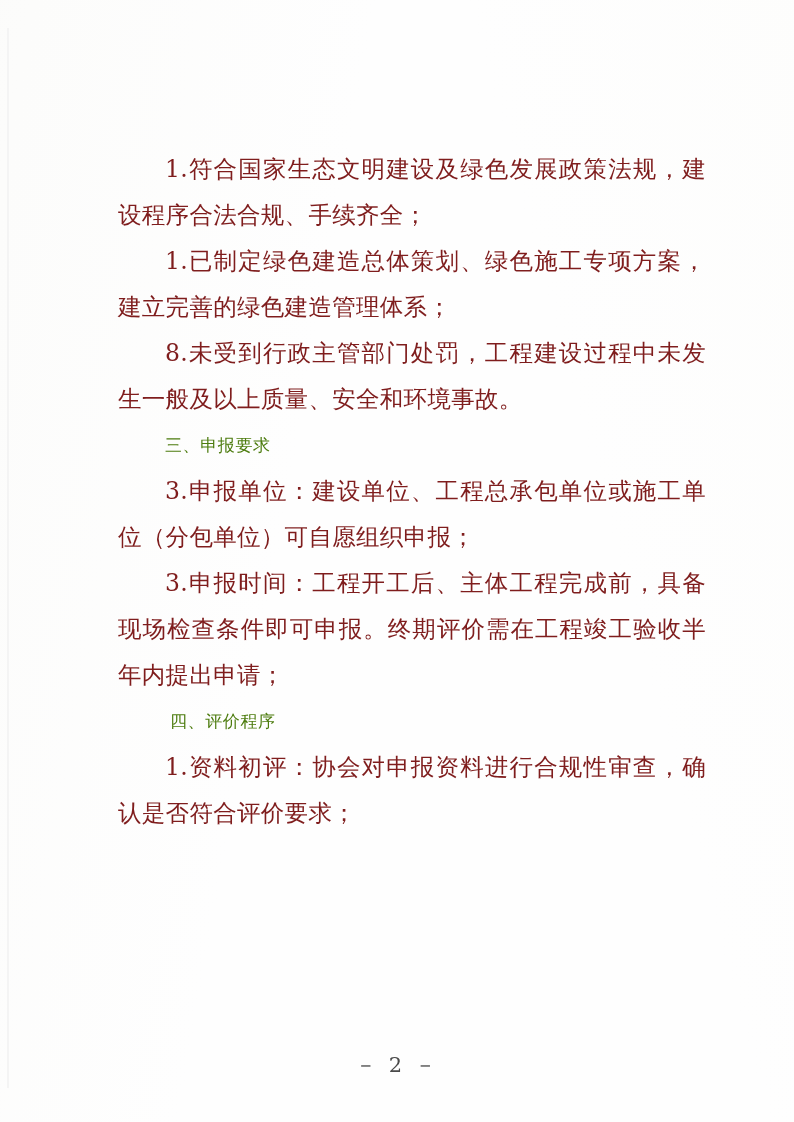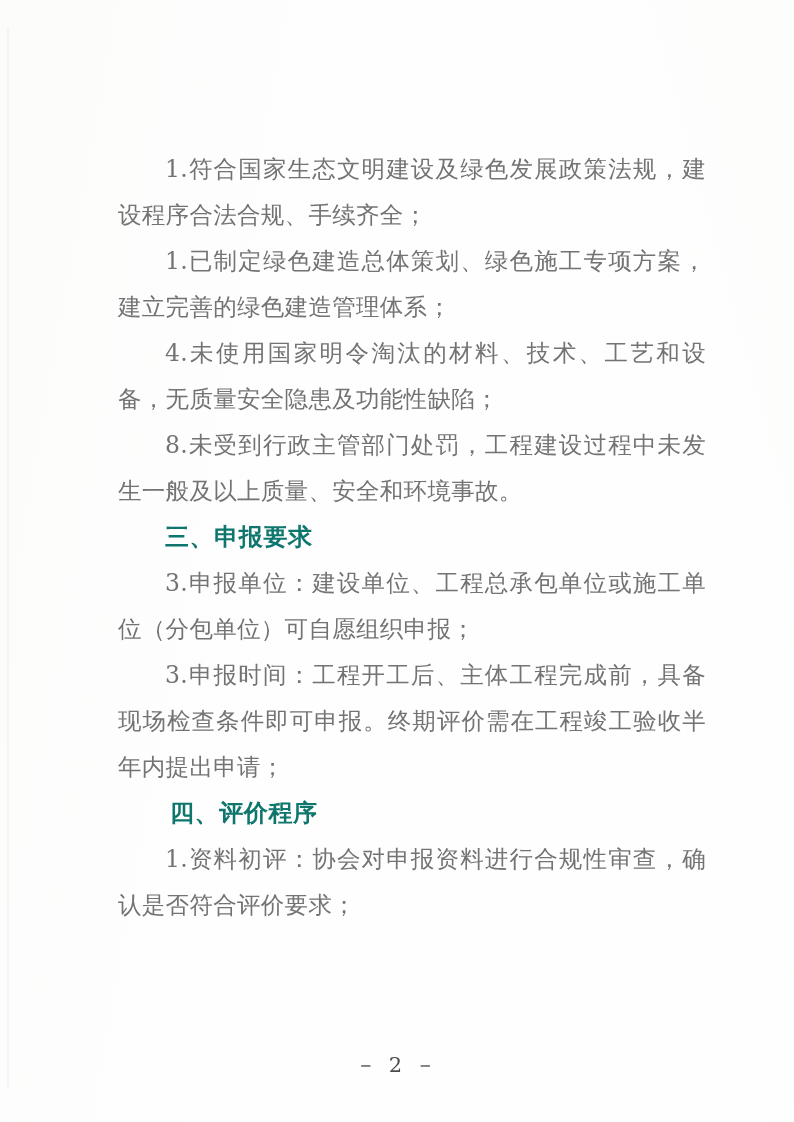--- a/index.html
+++ b/index.html
@@ -44,36 +44,36 @@
     left: 118px;
     top: 146px;
     width: 588px;
   }
 
   
   .para {
     margin: 0;
     font-size: 23.5px;
     line-height: 46px;
-    color: #737373;
+    color: #7f1d1d;
     text-align: justify;
     text-justify: inter-character;
     text-indent: 47px;
     letter-spacing: 0.3px;
     font-weight: 400;
   }
 
   
   .heading {
     margin: 0;
     font-family: "DejaVu Sans", "Liberation Sans", sans-serif;
-    font-size: 24px;
+    font-size: 17px;
     line-height: 46px;
-    font-weight: 700;
-    color: #0f766e;
+    font-weight: 400;
+    color: #4d7c0f;
     text-indent: 47px;
     letter-spacing: 0.6px;
   }
 
   
   .heading.indent-wide {
     text-indent: 52px;
   }
 
   .footer {
@@ -97,21 +97,20 @@
   <div class="paper-tint"></div>
   <div class="scan-streak"></div>
 
   <div class="content">
 
     <p class="para">1.符合国家生态文明建设及绿色发展政策法规，建设程序合法合规、手续齐全；</p>
 
     <p class="para">1.已制定绿色建造总体策划、绿色施工专项方案，建立完善的绿色建造管理体系；</p>
 
 
-    <p class="para">4.未使用国家明令淘汰的材料、技术、工艺和设备，无质量安全隐患及功能性缺陷；</p>
 
     <p class="para">8.未受到行政主管部门处罚，工程建设过程中未发生一般及以上质量、安全和环境事故。</p>
 
     <h2 class="heading">三、申报要求</h2>
 
     <p class="para">3.申报单位：建设单位、工程总承包单位或施工单位（分包单位）可自愿组织申报；</p>
 
     <p class="para">3.申报时间：工程开工后、主体工程完成前，具备现场检查条件即可申报。终期评价需在工程竣工验收半年内提出申请；</p>
 
 

